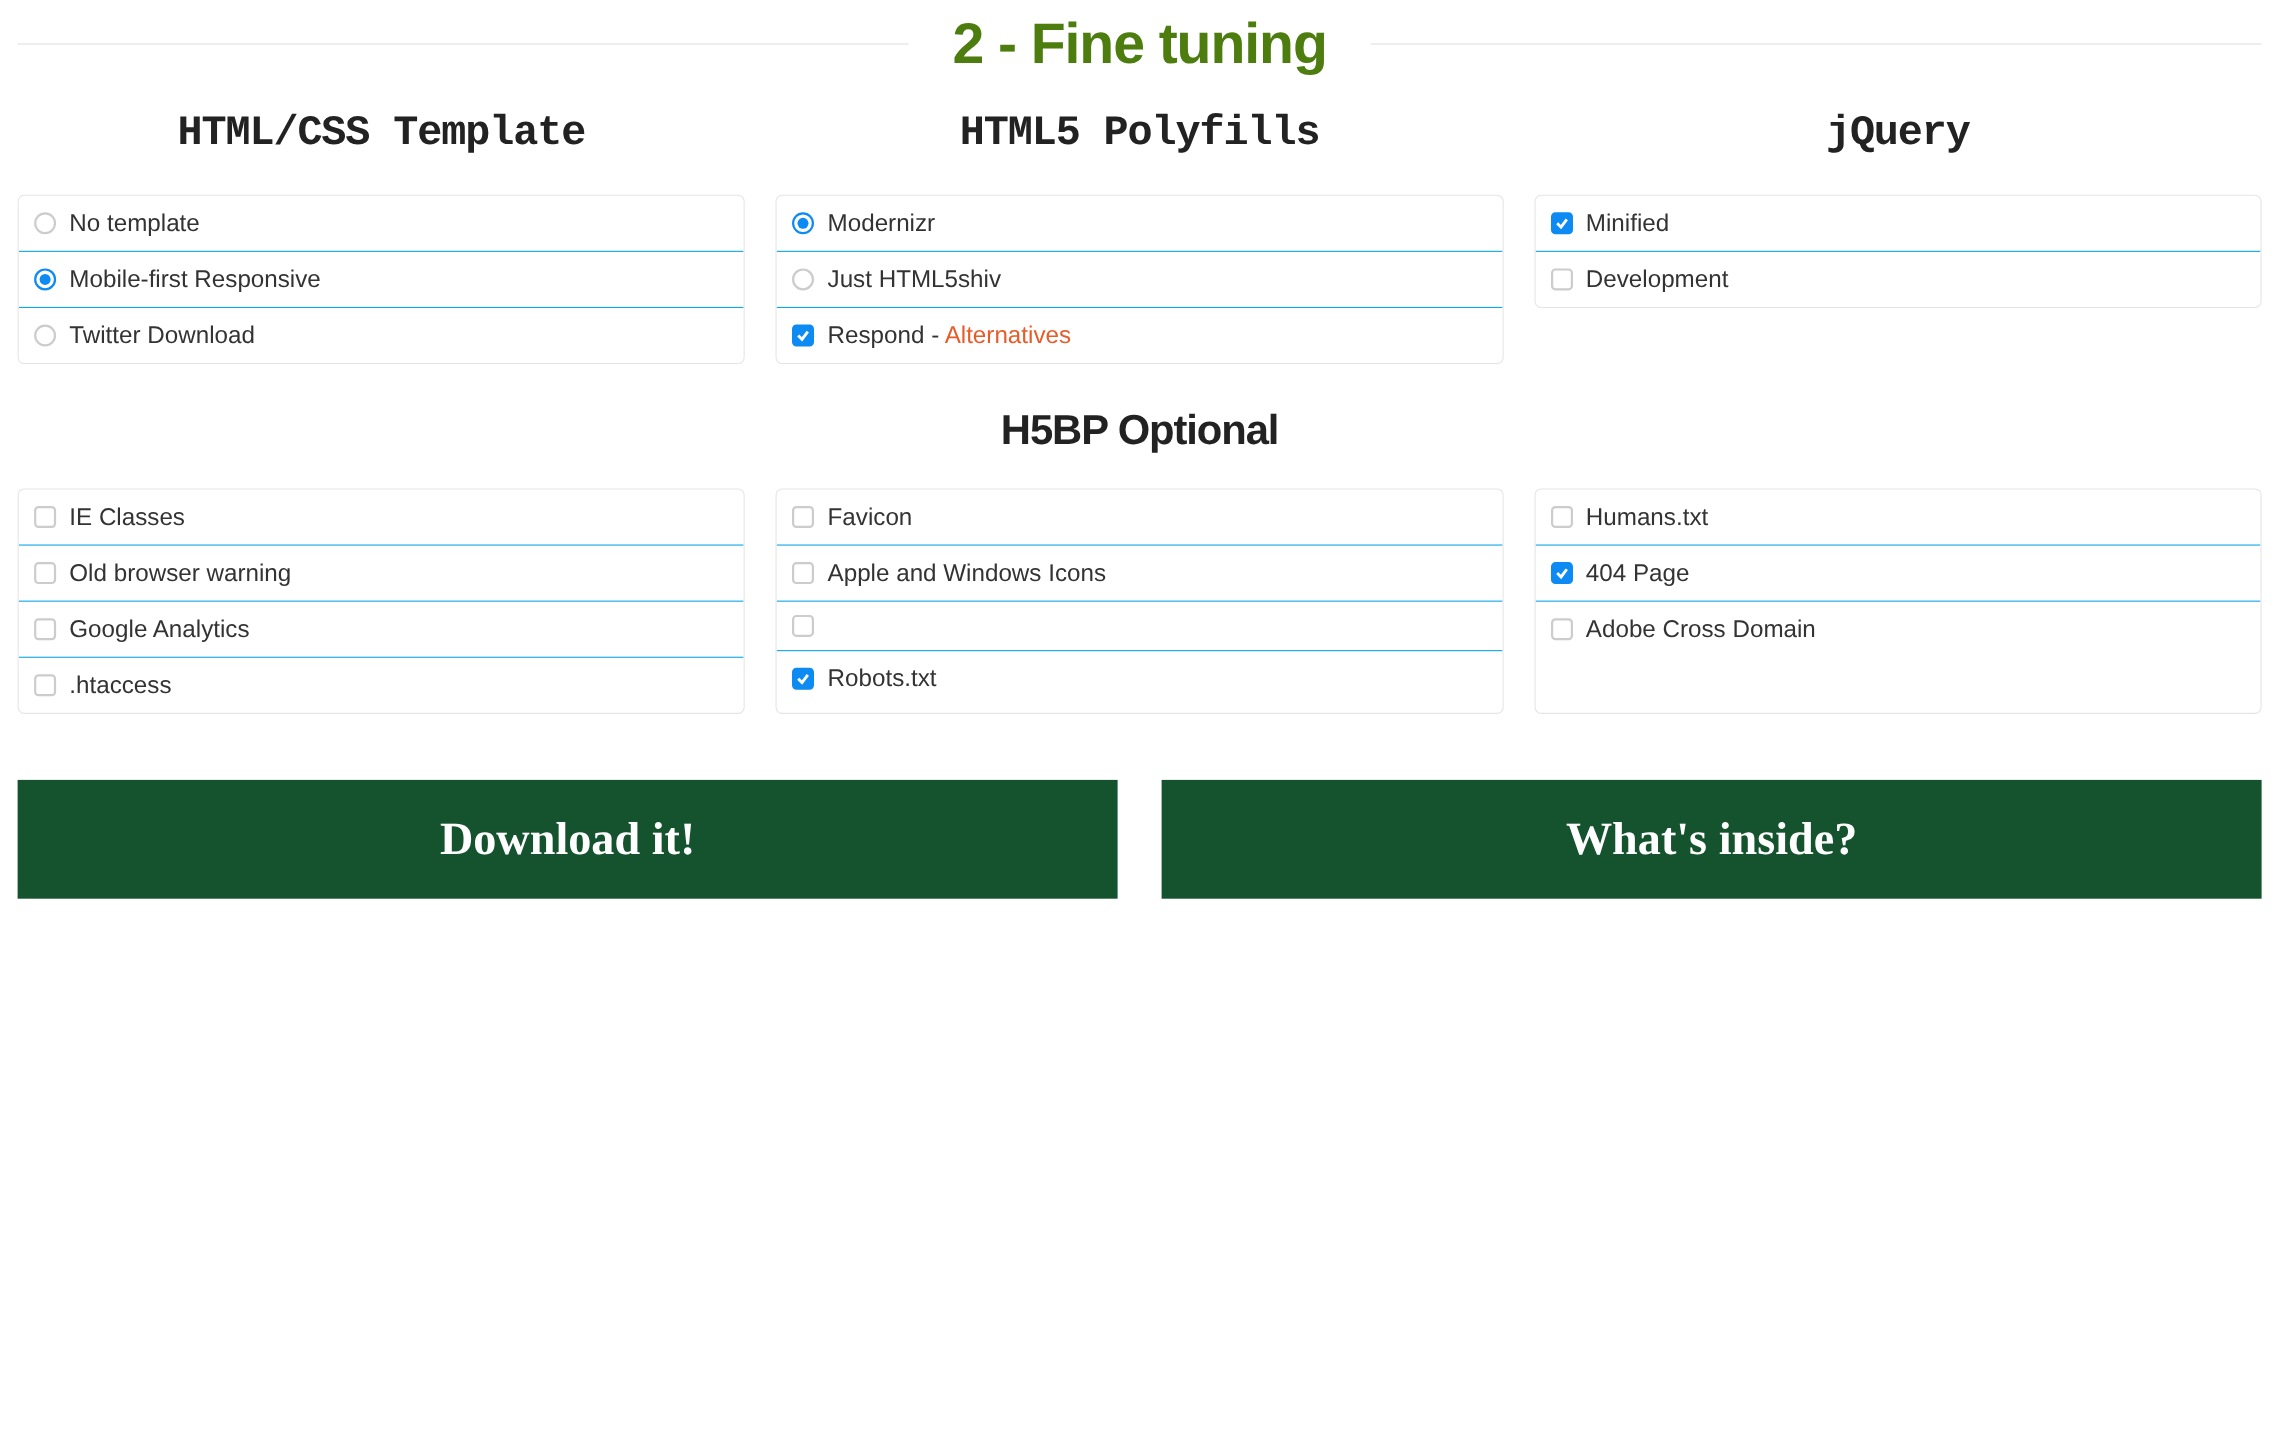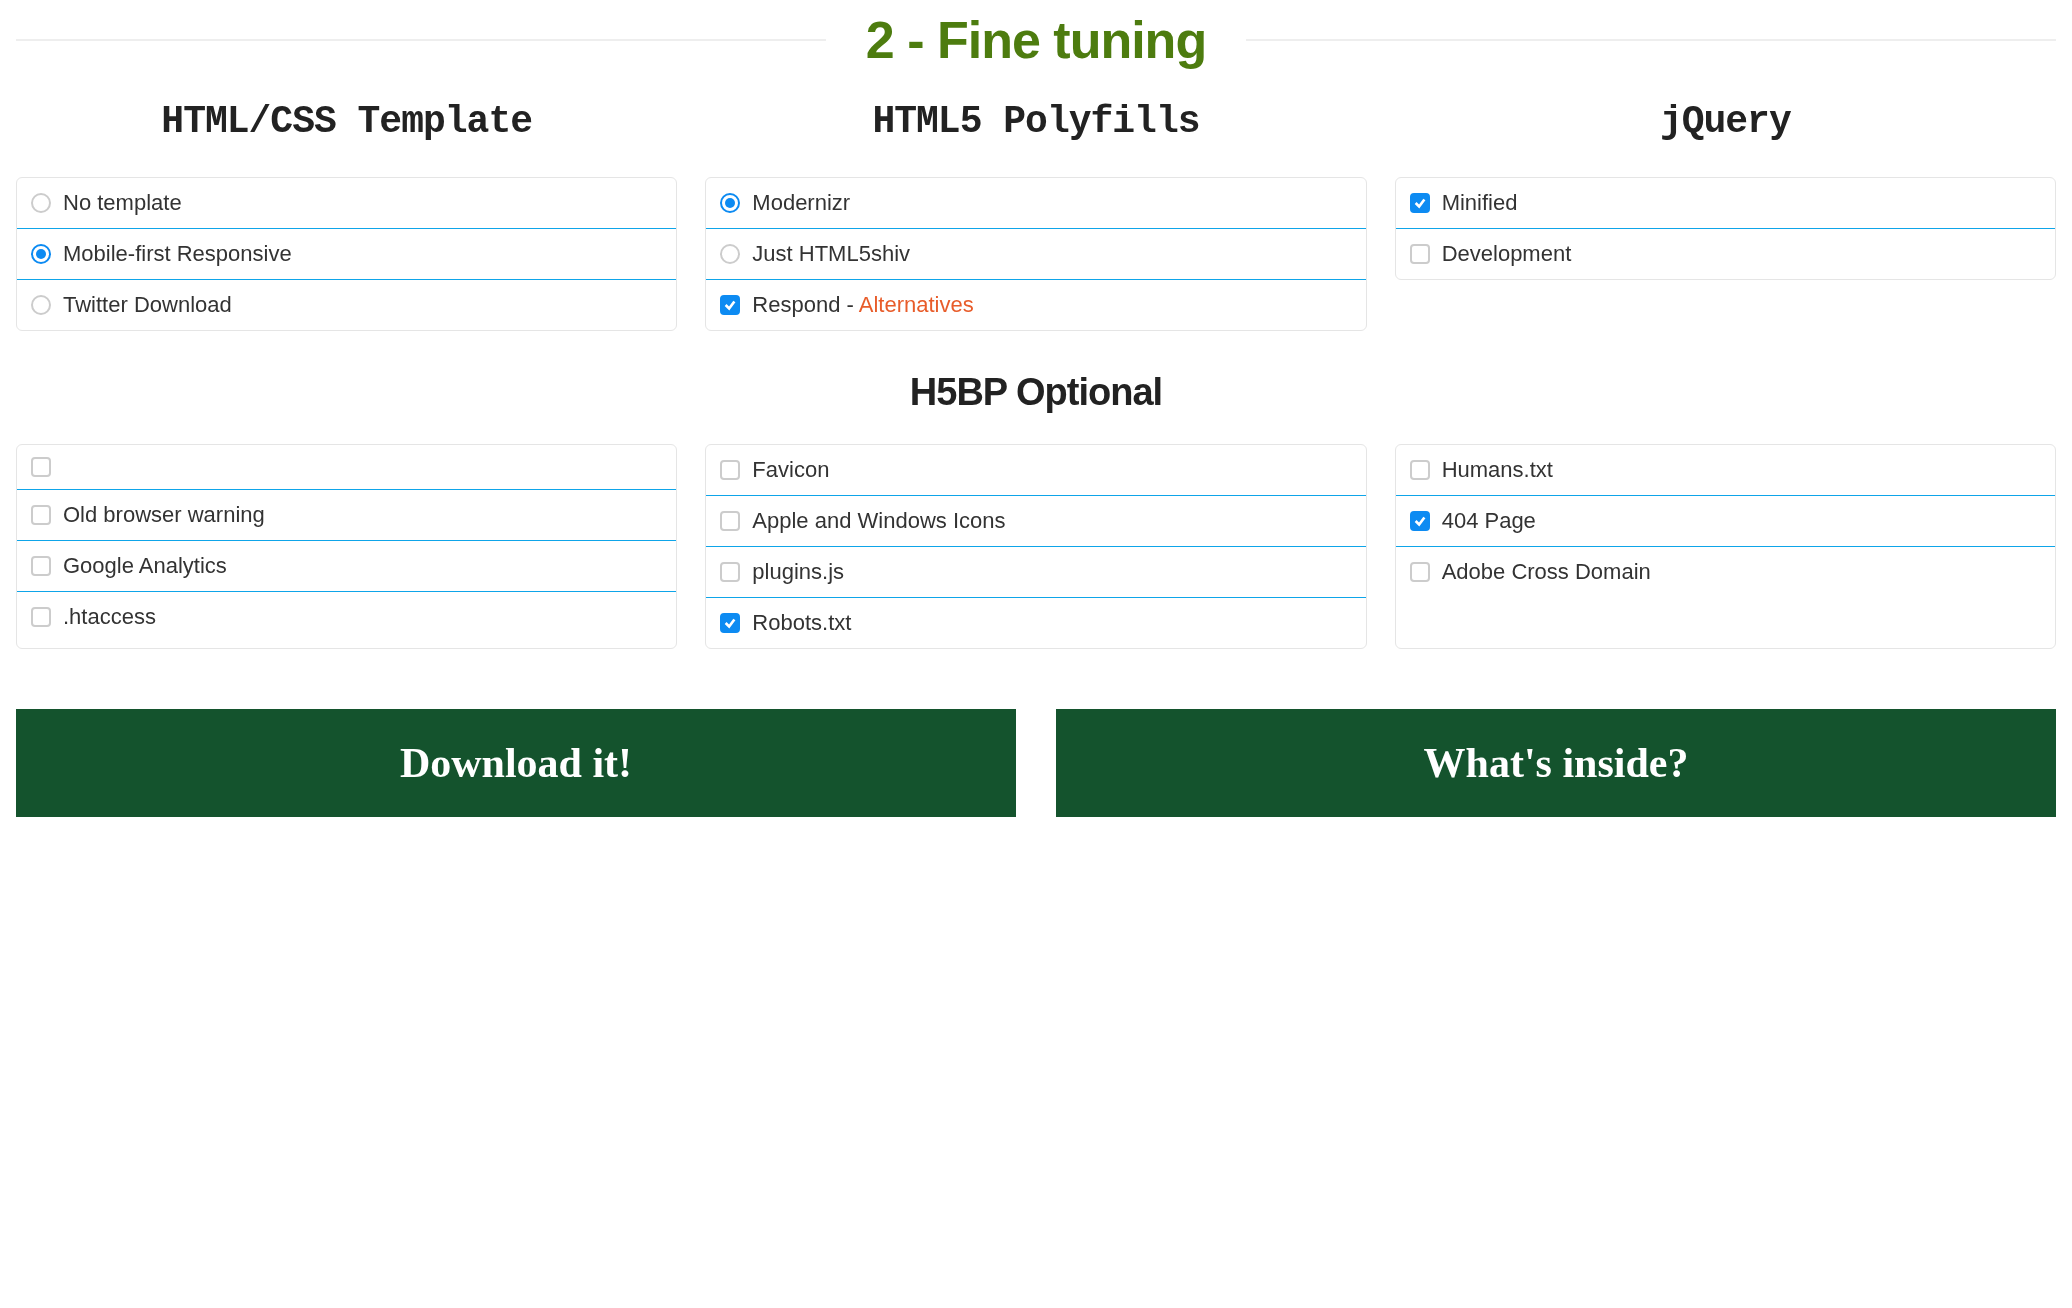--- a/index.html
+++ b/index.html
@@ -209,20 +209,21 @@
   </div>
 
 </div>
 
 <h2 class="subsection-title">H5BP Optional</h2>
 
 <div class="columns">
   <div class="option-group">
     <label class="option-row">
       <span class="check-ctrl"></span>
+      <span class="option-label">IE Classes</span>
     </label>
     <label class="option-row">
       <span class="check-ctrl"></span>
       <span class="option-label">Old browser warning</span>
     </label>
     <label class="option-row">
       <span class="check-ctrl"></span>
       <span class="option-label">Google Analytics</span>
     </label>
     <label class="option-row">
@@ -235,21 +236,20 @@
     <label class="option-row">
       <span class="check-ctrl"></span>
       <span class="option-label">Favicon</span>
     </label>
     <label class="option-row">
       <span class="check-ctrl"></span>
       <span class="option-label">Apple and Windows Icons</span>
     </label>
     <label class="option-row">
       <span class="check-ctrl"></span>
-      <span class="option-label">plugins.js</span>
     </label>
     <label class="option-row">
       <span class="check-ctrl checked">
           <svg viewBox="0 0 16 16">
             <polyline points="3,8 7,12 13,4"></polyline>
           </svg>
         </span>
       <span class="option-label">Robots.txt</span>
     </label>
   </div>

